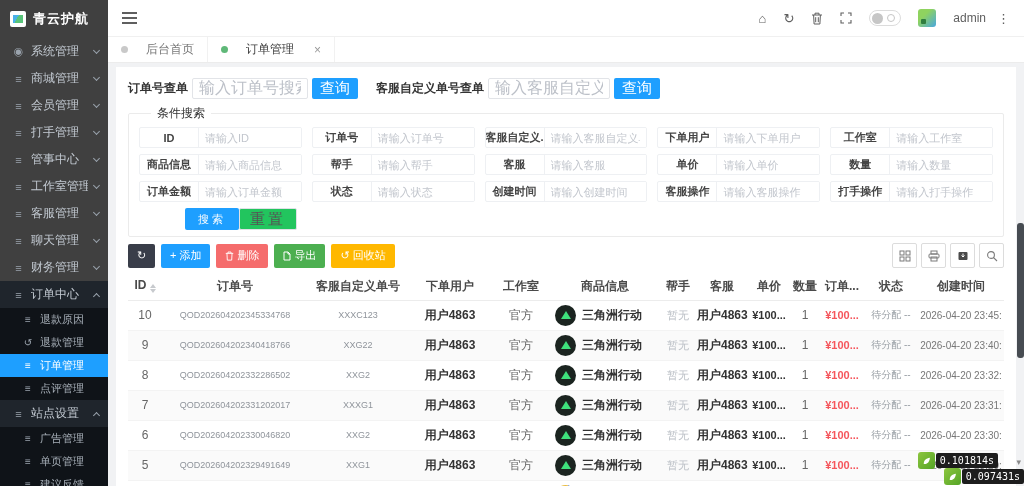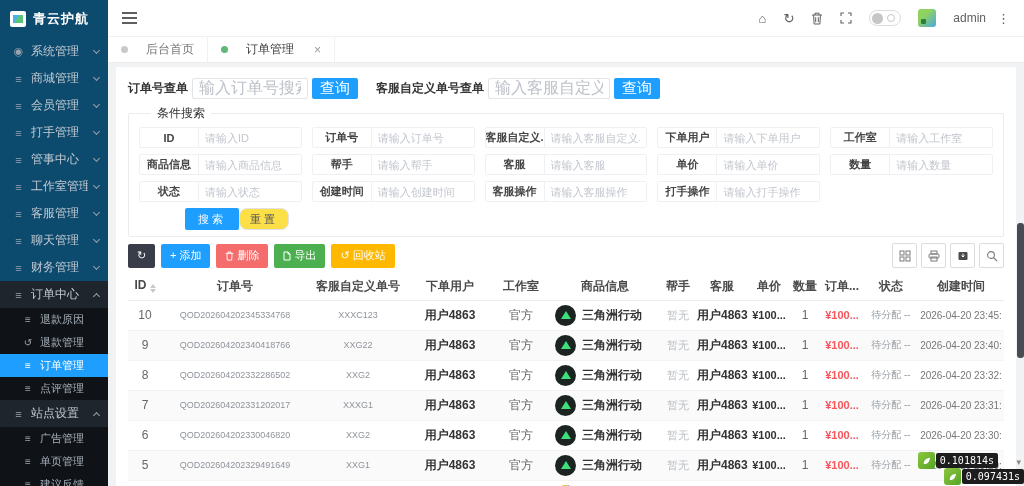--- a/index.html
+++ b/index.html
@@ -1,20 +1,20 @@
 <!DOCTYPE html>
 <html><head>
 <meta charset="utf-8">
 <style>
   html,body{margin:0;padding:0;background:#e9eaec;}
   *{box-sizing:border-box;}
   .app{width:1024px;height:486px;display:flex;overflow:hidden;font-family:"Liberation Sans","DejaVu Sans",sans-serif;background:#f1f2f4;position:relative;}
 
   
-  .sidebar{width:108px;background:#0c4a6e;flex-shrink:0;display:flex;flex-direction:column;overflow:hidden;}
+  .sidebar{width:108px;background:#404040;flex-shrink:0;display:flex;flex-direction:column;overflow:hidden;}
   .logo{height:38px;display:flex;align-items:center;gap:7px;padding:0 10px;flex-shrink:0;}
   .logo-img{width:16px;height:16px;background:#fff;border-radius:2px;position:relative;}
   .logo-img::after{content:"";position:absolute;left:3px;top:4px;width:10px;height:8px;background:linear-gradient(120deg,#49b1e8 40%,#59c47a 40%);}
   .logo-text{color:#fff;font-size:13px;font-weight:bold;letter-spacing:1px;white-space:nowrap;}
   .menu{flex:1;overflow:hidden;}
   .mi{height:27px;display:flex;align-items:center;gap:6px;padding:0 9px 0 12px;font-size:12px;color:#c3cad2;cursor:pointer;white-space:nowrap;}
   .mi.open{background:#1f252c;}
   .mi-ic{width:13px;font-size:11px;color:#9ba4ae;font-style:normal;text-align:center;flex-shrink:0;}
   .mi-lbl{flex:1;overflow:hidden;}
   .chev{width:5px;height:5px;border-right:1px solid #98a1ab;border-bottom:1px solid #98a1ab;flex-shrink:0;}
@@ -64,21 +64,21 @@
   
   .cond{border:1px solid #ebebeb;border-radius:2px;margin:4px 0 0;padding:5px 10px 6px;}
   .cond legend{font-size:12px;color:#333;padding:0 6px;margin-left:12px;}
   .fgrid{display:grid;grid-template-columns:repeat(5,1fr);column-gap:10px;row-gap:6px;}
   .pair{display:flex;align-items:center;height:21px;border:1px solid #eef0f3;border-radius:2px;background:#fff;overflow:hidden;}
   .plabel{width:58px;text-align:center;font-size:11px;font-weight:bold;color:#444;flex-shrink:0;white-space:nowrap;overflow:hidden;}
   .pin{flex:1;min-width:0;height:100%;border:none;border-left:1px solid #eef0f3;padding:0 6px;font-size:11px;color:#333;outline:none;}
   .pin::placeholder{color:#c2c6cd;}
   .fbtns{margin:6px 0 0 46px;display:flex;gap:0;}
   .btn-search{background:#1e9fff;color:#fff;border:none;border-radius:2px;height:22px;padding:0 13px;font-size:11px;letter-spacing:3px;cursor:pointer;}
-  .btn-reset{background:#fde047;border:1px solid #dfe2e6;color:#555;border-radius:8px;height:22px;padding:0 10px;font-size:11px;letter-spacing:3px;cursor:pointer;}
+  .btn-reset{background:#22c55e;border:1px solid #dfe2e6;color:#555;border-radius:2px;height:22px;padding:0 10px;font-size:15px;letter-spacing:3px;cursor:pointer;}
 
   
   .toolbar{display:flex;align-items:center;margin-top:6px;}
   .tb-left{display:flex;gap:6px;}
   .btn{height:24px;border:none;border-radius:2px;color:#fff;font-size:11px;padding:0 9px;display:inline-flex;align-items:center;gap:3px;cursor:pointer;white-space:nowrap;}
   .btn .bi{font-style:normal;font-size:11px;line-height:1;}
   .btn.dark{background:#393d49;width:27px;justify-content:center;padding:0;}
   .btn.add{background:#1e9fff;}
   .btn.del{background:#f56c6c;}
   .btn.exp{background:#4caf50;}
@@ -311,20 +311,24 @@
               </label>
               <label class="pair">
                 <span class="plabel">单价</span>
                 <input class="pin" type="text" placeholder="请输入单价" style="">
               </label>
               <label class="pair">
                 <span class="plabel">数量</span>
                 <input class="pin" type="text" placeholder="请输入数量" style="">
               </label>
               <label class="pair">
+                <span class="plabel">订单金额</span>
+                <input class="pin" type="text" placeholder="请输入订单金额" style="">
+              </label>
+              <label class="pair">
                 <span class="plabel">状态</span>
                 <input class="pin" type="text" placeholder="请输入状态" style="">
               </label>
               <label class="pair">
                 <span class="plabel">创建时间</span>
                 <input class="pin" type="text" placeholder="请输入创建时间" style="">
               </label>
               <label class="pair">
                 <span class="plabel">客服操作</span>
                 <input class="pin" type="text" placeholder="请输入客服操作" style="">

